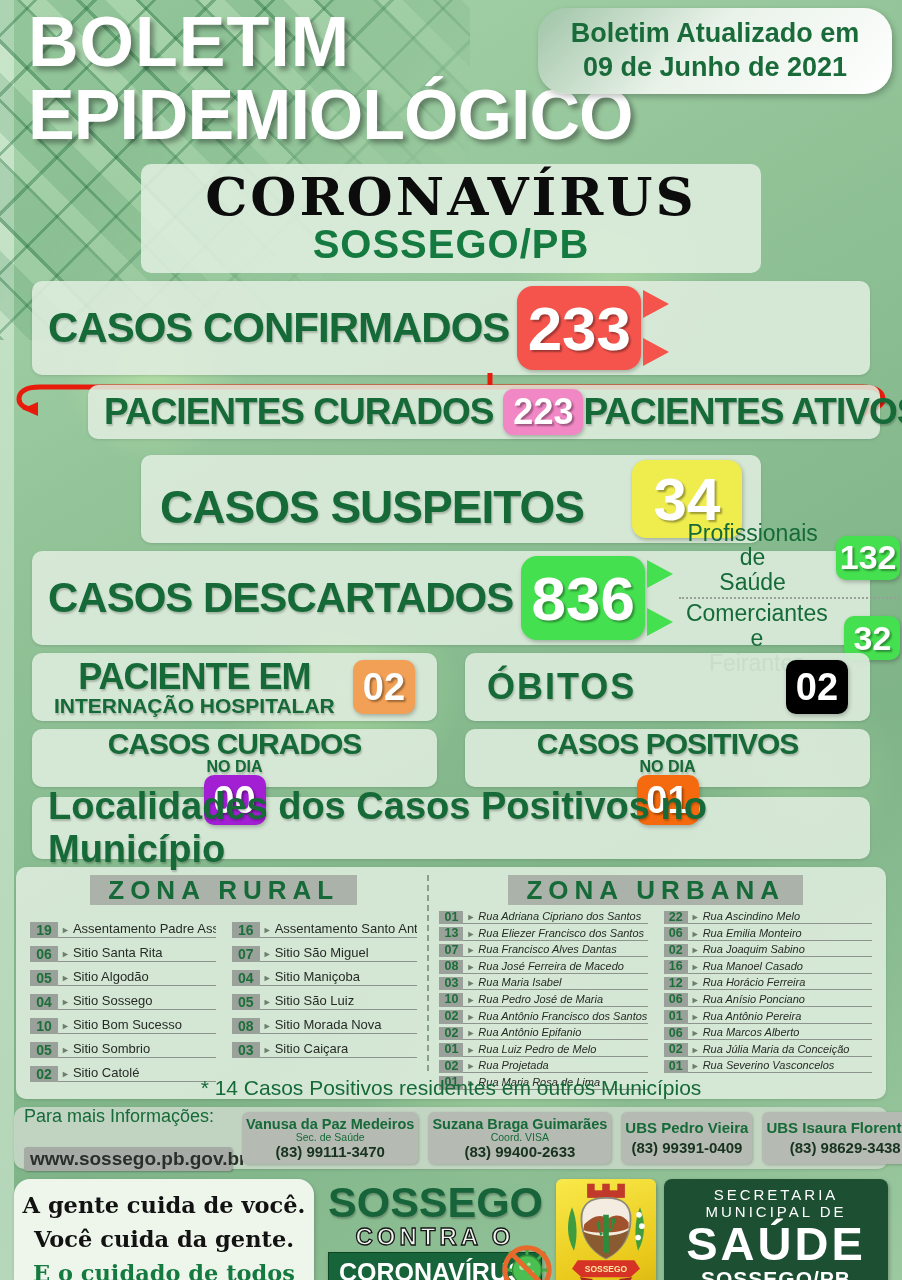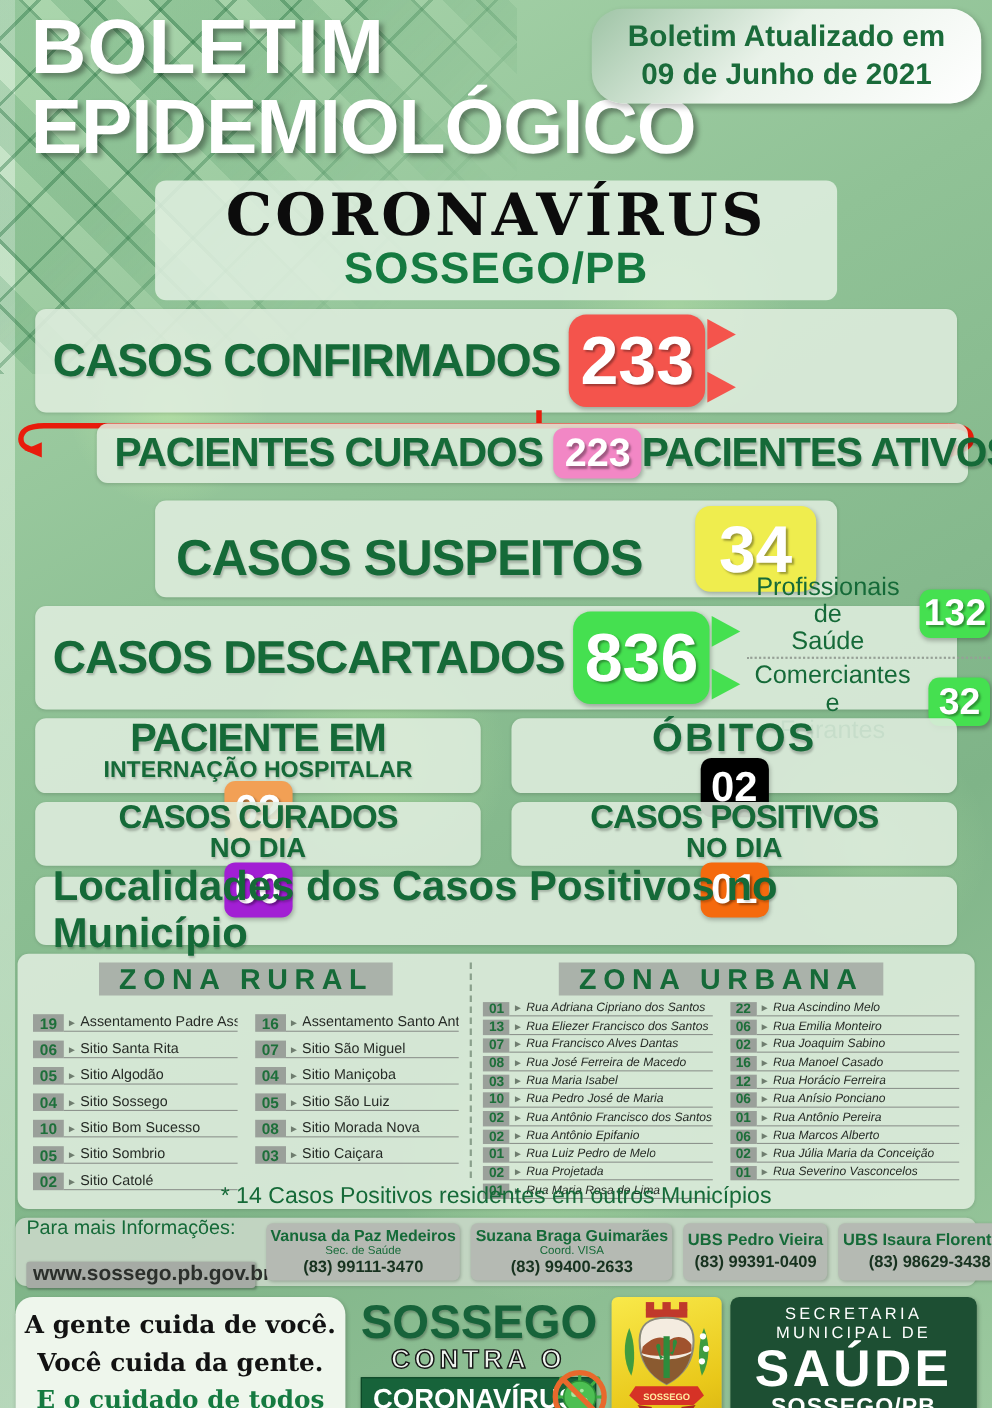--- a/index.html
+++ b/index.html
@@ -78,27 +78,27 @@
 
   
   .suspects { width:620px; margin:14px auto 0; height:88px; display:flex; align-items:center;
     justify-content:center; gap:48px; }
   .suspects .glabel { font-size:46px;margin-top:16px; }
   .suspects .badge { width:110px; height:78px; font-size:60px; border-radius:14px; }
 
   
   .stat-row { margin:8px 32px 0; display:flex; gap:28px; }
   .stat-row .panel { flex:1; display:flex; align-items:center; justify-content:space-between; padding:0 22px; }
-  .row1 .panel { height:68px;flex-direction:column; }
+  .row1 .panel { height:68px; }
   .row2 .panel { height:58px;flex-direction:column; }
   .stat-label { text-align:center; line-height:1.0; }
   .stat-label .s1 { font-size:36px; display:block; }
   .stat-label .s2 { font-size:21px; display:block; letter-spacing:0; }
   .row2 .stat-label .s1 { font-size:30px; }
-  .row2 .stat-label .s2 { font-size:25px; }
+  .row2 .stat-label .s2 { font-size:16px; }
   .stat-badge { width:62px; height:54px; font-size:38px; border-radius:10px; flex:none; }
   .row2 .stat-badge { height:50px; }
 
   
   .loc-title { margin:10px 32px 0; height:62px; display:flex; align-items:center; justify-content:center;padding-left:16px; }
   .loc-title .glabel { font-size:38px; letter-spacing:0; }
   .loc-panel { margin:8px 16px 0; height:232px; padding:8px 4px 4px; }
   .zones { display:flex; height:196px; }
   .zone { padding:0 10px; }
   .zone-rural { width:47.5%; border-right:2px dashed #8aa08c; }

